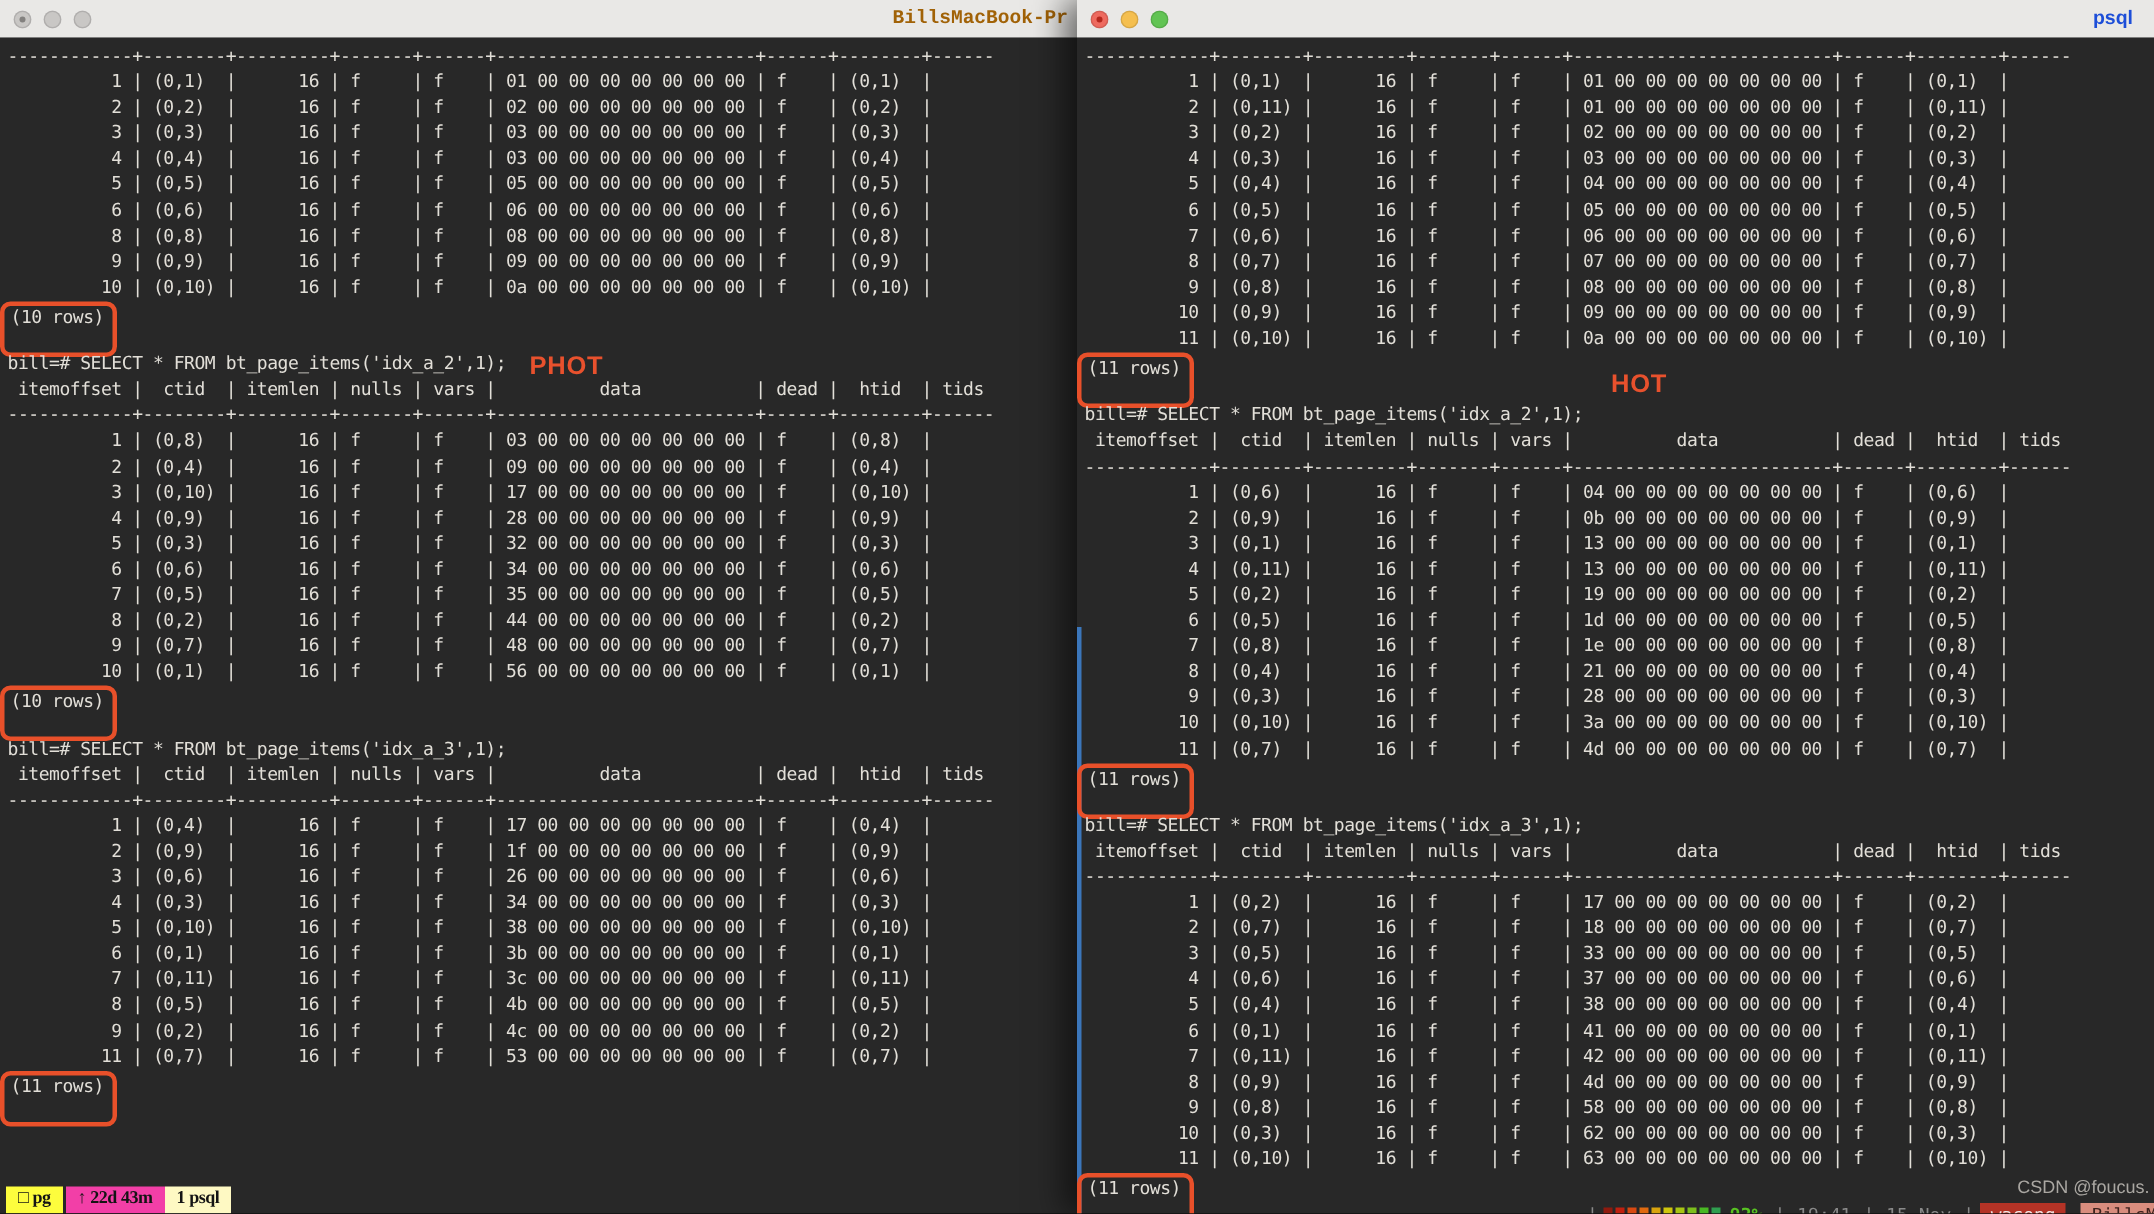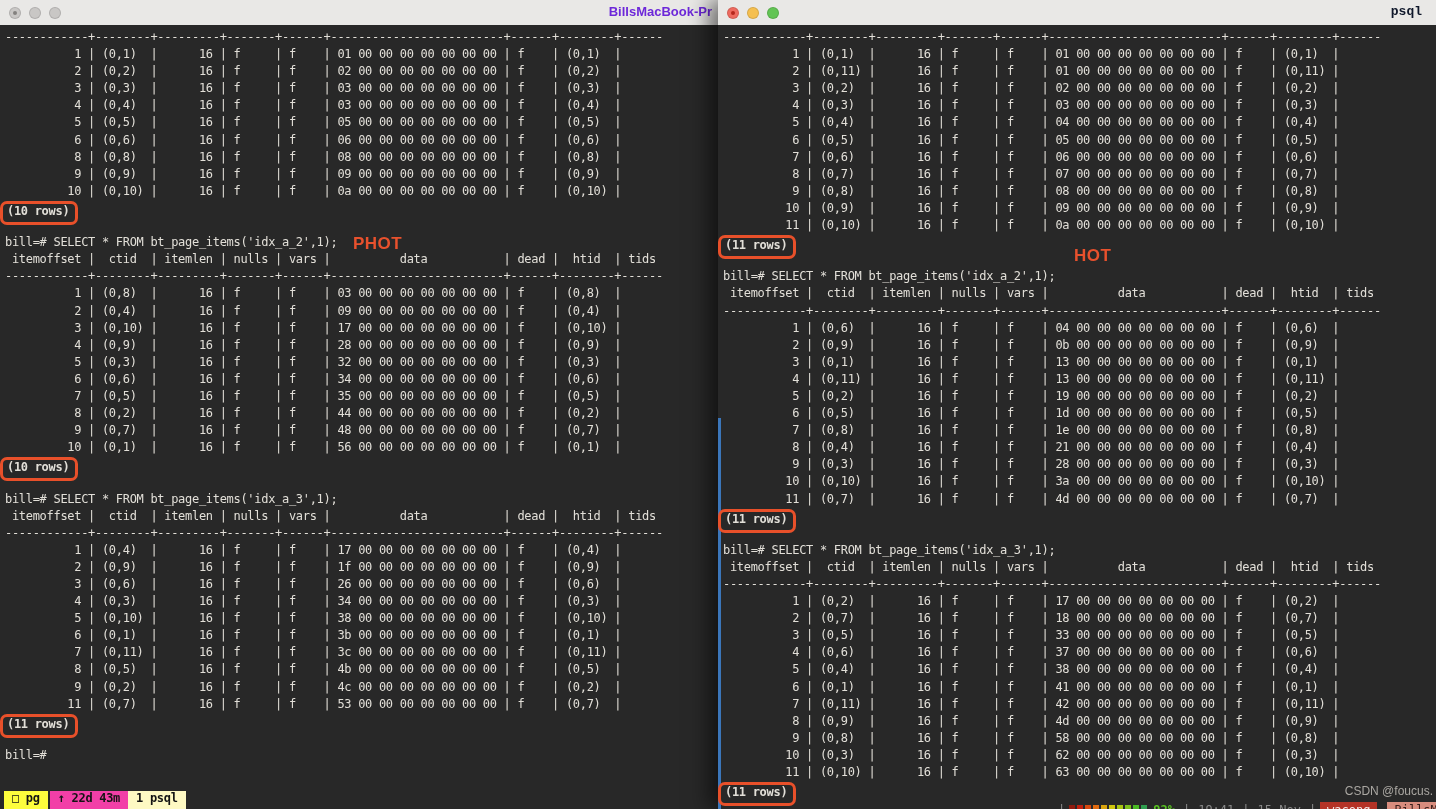--- a/index.html
+++ b/index.html
@@ -5,32 +5,32 @@
   html,body{margin:0;padding:0;background:#111;width:1436px;height:809px;overflow:hidden;}
   .stage{position:relative;width:1436px;height:809px;font-family:"DejaVu Sans Mono",monospace;}
   .window{position:absolute;top:0;height:809px;width:718px;}
   .window.left{left:0;}
   .window.right{left:718px;box-shadow:-9px 0 20px rgba(0,0,0,.55);}
   .titlebar{position:relative;height:25px;background:#e9e8e6;border-bottom:1px solid #c2c0be;}
   .lights{position:absolute;left:9px;top:6.5px;display:flex;gap:8px;}
   .light{width:12px;height:12px;border-radius:50%;position:relative;border:1px solid rgba(0,0,0,.12);box-sizing:border-box;}
   .light .dot{position:absolute;left:3px;top:3px;width:4px;height:4px;border-radius:50%;}
   .win-title{position:absolute;top:4px;font:bold 13px "Liberation Sans",sans-serif;white-space:nowrap;}
-  .left .win-title{right:6px;color:#6d28d9;}
-  .right .win-title{right:14px;color:#0f172a;font-family:Liberation Mono, monospace;}
+  .left .win-title{right:6px;color:#a16207;font-family:Liberation Mono, monospace;}
+  .right .win-title{right:14px;color:#1d4ed8;}
   .screen{position:absolute;left:0;right:0;top:25px;bottom:0;background:#282828;overflow:hidden;}
   .term{position:absolute;left:5px;top:5px;right:0;color:#e2dfd8;font-size:12px;letter-spacing:-0.3px;}
   .tline{height:17.1px;white-space:pre;}
-  .count-box{display:inline-block;border:3px solid #e8502a;border-radius:7px;padding:0 6px 4px 4px;margin-left:-5px;line-height:14px;font-weight:bold;}
+  .count-box{display:inline-block;border:3px solid #e8502a;border-radius:7px;padding:0 6px 17px 4px;margin-left:-5px;line-height:14px;}
   .annot{position:absolute;font:bold 17px "Liberation Sans",sans-serif;color:#e8512d;letter-spacing:.5px;}
   .left .annot{left:353px;top:209px;}
   .right .annot{left:356px;top:221px;}
   .blue-guide{position:absolute;left:0;top:393px;bottom:0;width:3px;background:#3b76ba;}
   .statusbar{position:absolute;left:4px;bottom:0;height:18px;display:flex;align-items:flex-start;font-size:12px;font-weight:bold;letter-spacing:-0.3px;}
-  .seg{color:#141414;padding:0 8px 2px 8px;height:16px;line-height:15px;white-space:pre;}
+  .seg{color:#141414;padding:0 8px 2px 8px;height:16px;line-height:15px;white-space:pre;font-family:Liberation Serif, serif;}
   .seg.s0{margin-right:2px;}
   .seg.s1{margin-right:0;}
   .watermark{position:absolute;right:3px;top:759px;font:12px "Liberation Sans",sans-serif;color:#aaa7a2;}
   .bottombar{position:absolute;left:336px;bottom:-10px;height:18px;white-space:nowrap;font-size:12px;color:#8a8a8a;display:flex;align-items:center;}
   .bottombar .blk{display:inline-block;width:6px;height:10px;margin-right:2px;}
   .bottombar .pct{color:#58c322;font-weight:bold;margin:0 4px;}
   .bottombar .piece{margin:0 4px;}
   .bottombar .chip{color:#f2e8e6;padding:0 7px;height:16px;line-height:16px;}
   .bottombar .chip.host{color:#3c211d;margin-left:10px;}
 </style>
@@ -87,21 +87,20 @@
           <div class="tline">          3 | (0,6)  |      16 | f     | f    | 26 00 00 00 00 00 00 00 | f    | (0,6)  | </div>
           <div class="tline">          4 | (0,3)  |      16 | f     | f    | 34 00 00 00 00 00 00 00 | f    | (0,3)  | </div>
           <div class="tline">          5 | (0,10) |      16 | f     | f    | 38 00 00 00 00 00 00 00 | f    | (0,10) | </div>
           <div class="tline">          6 | (0,1)  |      16 | f     | f    | 3b 00 00 00 00 00 00 00 | f    | (0,1)  | </div>
           <div class="tline">          7 | (0,11) |      16 | f     | f    | 3c 00 00 00 00 00 00 00 | f    | (0,11) | </div>
           <div class="tline">          8 | (0,5)  |      16 | f     | f    | 4b 00 00 00 00 00 00 00 | f    | (0,5)  | </div>
           <div class="tline">          9 | (0,2)  |      16 | f     | f    | 4c 00 00 00 00 00 00 00 | f    | (0,2)  | </div>
           <div class="tline">         11 | (0,7)  |      16 | f     | f    | 53 00 00 00 00 00 00 00 | f    | (0,7)  | </div>
           <div class="tline"><span class="count-box">(11 rows)</span></div>
           <div class="tline"></div>
-          <div class="tline">bill=#</div>
         </div>
       <div class="annot">PHOT</div>
       <div class="statusbar" id="status-left">
           <span class="seg s0" style="background: rgb(253, 253, 61);">□ pg</span>
           <span class="seg s1" style="background: rgb(242, 63, 167);">↑ 22d 43m</span>
           <span class="seg s2" style="background: #fef9c3;">1 psql</span>
         </div>
     </div>
   </div>
 

